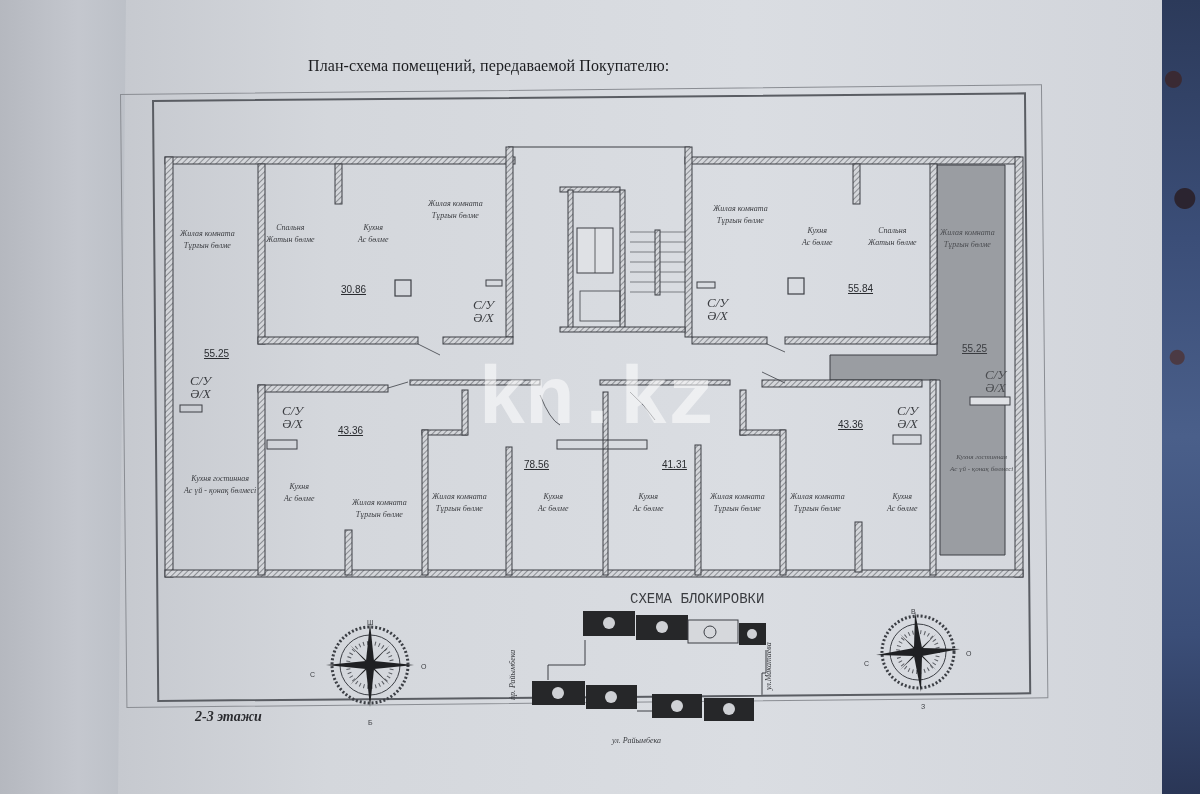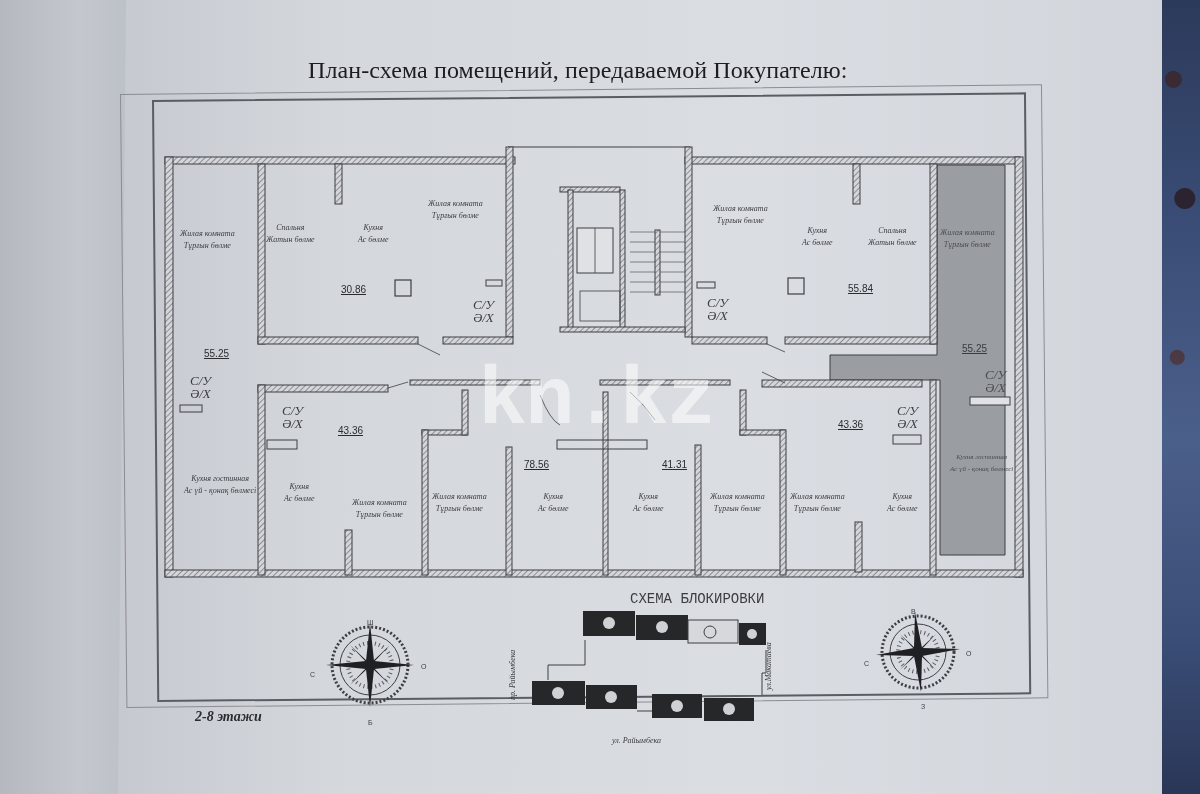--- a/index.html
+++ b/index.html
@@ -32,21 +32,21 @@
     transform-origin: 0 0;
   }
   .sheet-inner {
     position: absolute; left: 152px; top: 100px; width: 870px; height: 598px;
     border: 2px solid #5a5d63;
     transform: rotate(-0.5deg);
     transform-origin: 0 0;
   }
   .title {
     position: absolute; left: 308px; top: 57px;
-    font-size: 24px; color: #1c1d20; white-space: nowrap;
+    font-size: 16px; color: #1c1d20; white-space: nowrap;
     letter-spacing: 0.1px;
   }
   
   .plan { position: absolute; left: 0; top: 0; width: 1200px; height: 794px; }
   .hatch { fill: url(#hatch); stroke: #3c3f45; stroke-width: 1; }
   .room-label {
     position: absolute; font-style: italic; font-size: 8px; color: #3a3c40;
     text-align: center; line-height: 12px; white-space: nowrap;
   }
   .area {
@@ -352,13 +352,13 @@
 <div class="compass-dir" style="left:367px;top:619px;">Ш</div>
 <div class="compass-dir" style="left:368px;top:719px;">Б</div>
 <div class="compass-dir" style="left:310px;top:671px;">С</div>
 <div class="compass-dir" style="left:421px;top:663px;">О</div>
 
 <div class="compass-dir" style="left:911px;top:608px;">В</div>
 <div class="compass-dir" style="left:921px;top:703px;">З</div>
 <div class="compass-dir" style="left:864px;top:660px;">С</div>
 <div class="compass-dir" style="left:966px;top:650px;">О</div>
 
-<div class="floor-label">2-8 этажи</div>
+<div class="floor-label">2-3 этажи</div>
 
 </body></html>

